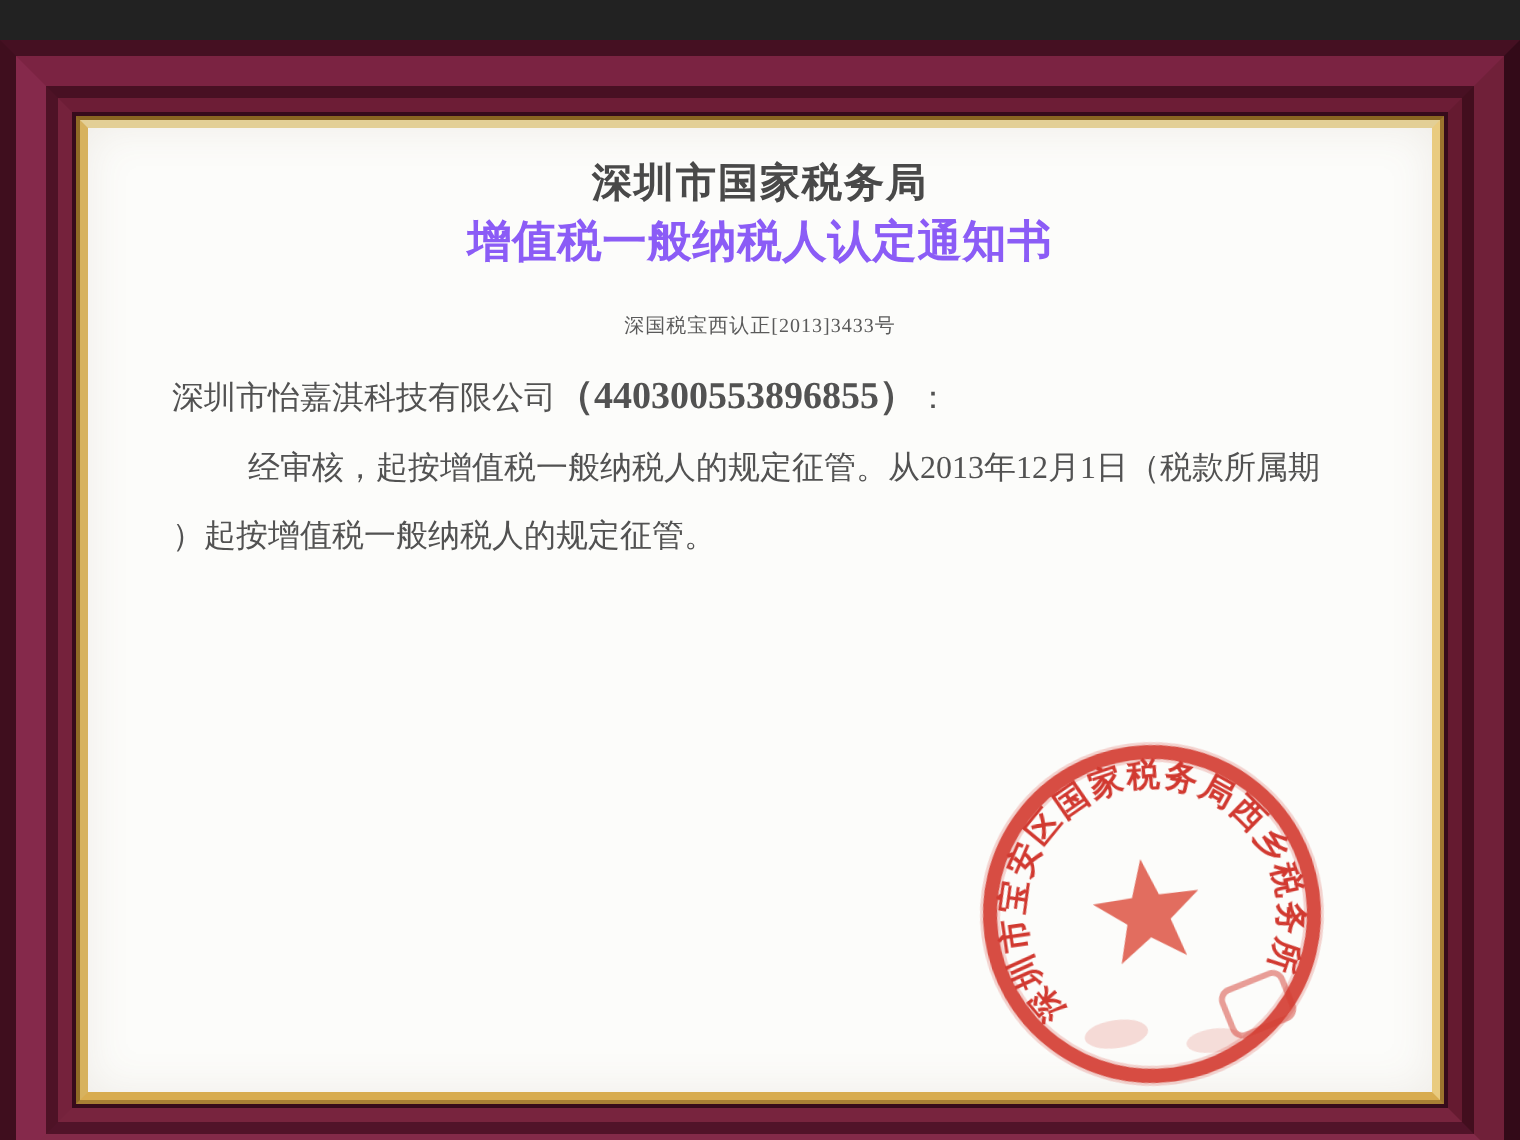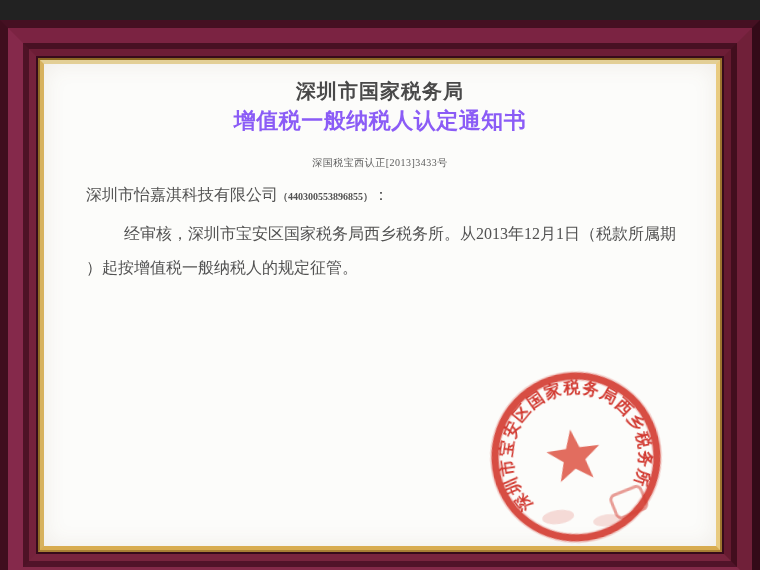--- a/index.html
+++ b/index.html
@@ -35,21 +35,21 @@
     position:relative;width:100%;height:100%;box-sizing:border-box;
     background:#fcfcfa;
     box-shadow:inset 0 0 22px rgba(130,100,70,.10);
   }
   .tline{position:absolute;white-space:nowrap;color:#525252;}
   .center{left:0;right:0;text-align:center;}
   .title1{top:14px;font-size:20px;font-weight:700;letter-spacing:1px;color:#494949;}
   .title2{top:42px;font-size:22px;font-weight:700;letter-spacing:0.5px;color:#8b5cf6;}
   .docnum{top:92px;font-size:10px;color:#5a5a5a;letter-spacing:0.5px;}
   .addressee{top:121px;left:42px;font-size:16px;}
-  .addr-code{font-weight:700;font-size:10px;}
+  .addr-code{font-weight:700;font-size:19px;}
   .body1{top:160px;left:42px;font-size:16px;text-indent:38px;}
   .body2{top:194px;left:42px;font-size:16px;}
   .closing{top:231px;left:42px;font-size:16px;text-indent:38px;}
   .date{
     top:401px;left:447px;z-index:1;
     font-size:20px;font-weight:700;color:#5c5c60;letter-spacing:0.5px;
     opacity:.92;
   }
   .seal{
     position:absolute;left:442px;top:303px;width:180px;height:180px;z-index:2;
@@ -73,21 +73,21 @@
           <div class="paper">
 
             <div class="tline center title1">深圳市国家税务局</div>
 
             <div class="tline center title2">增值税一般纳税人认定通知书</div>
 
             <div class="tline center docnum">深国税宝西认正[2013]3433号</div>
 
             <div class="tline addressee"><span>深圳市怡嘉淇科技有限公司</span><span class="addr-code">（440300553896855）</span><span>：</span></div>
 
-            <div class="tline body1">经审核，深圳市宝安区国家税务局西乡税务所。从2013年12月1日（税款所属期</div>
+            <div class="tline body1">经审核，起按增值税一般纳税人的规定征管。从2013年12月1日（税款所属期</div>
 
             <div class="tline body2">）起按增值税一般纳税人的规定征管。</div>
 
 
 
             <svg class="seal" viewBox="0 0 180 180" aria-hidden="true">
               <circle cx="90" cy="90" r="81" fill="none" stroke="#d23428" stroke-width="7" opacity="0.9"></circle>
               <circle cx="90" cy="90" r="81" fill="none" stroke="#d23428" stroke-width="10" opacity="0.22"></circle>
               <path id="sealArc" d="M 41 131.1 A 64 64 0 1 1 139 131.1" fill="none"></path>
               <text font-size="16.5" fill="#cf2f26" letter-spacing="1.2" font-weight="700" font-family="Liberation Serif, DejaVu Serif, serif">

